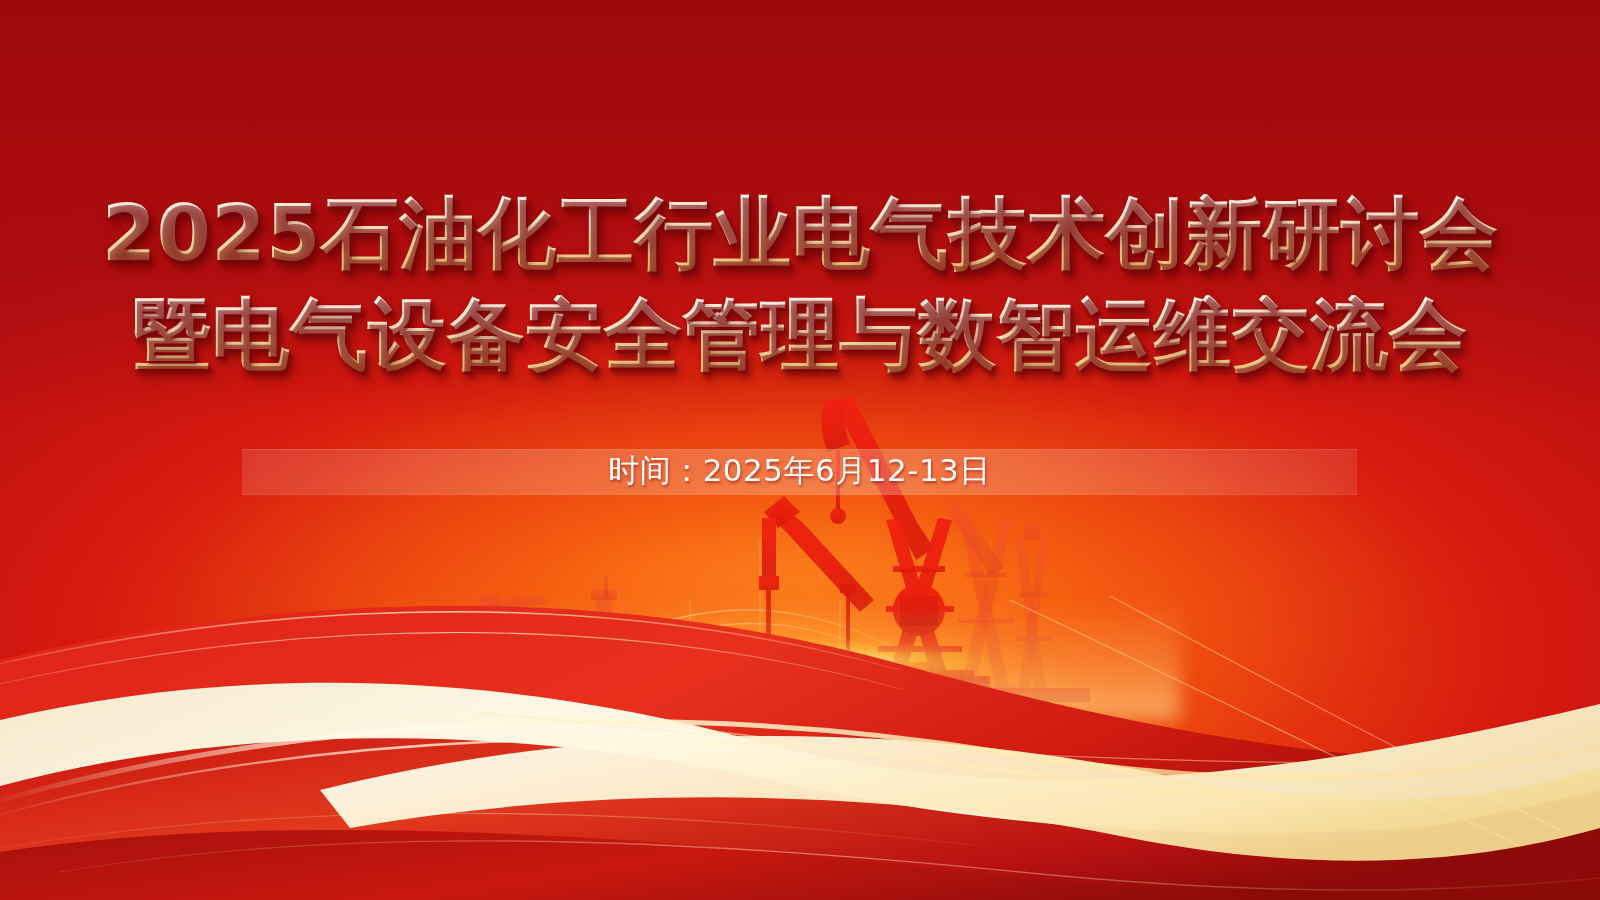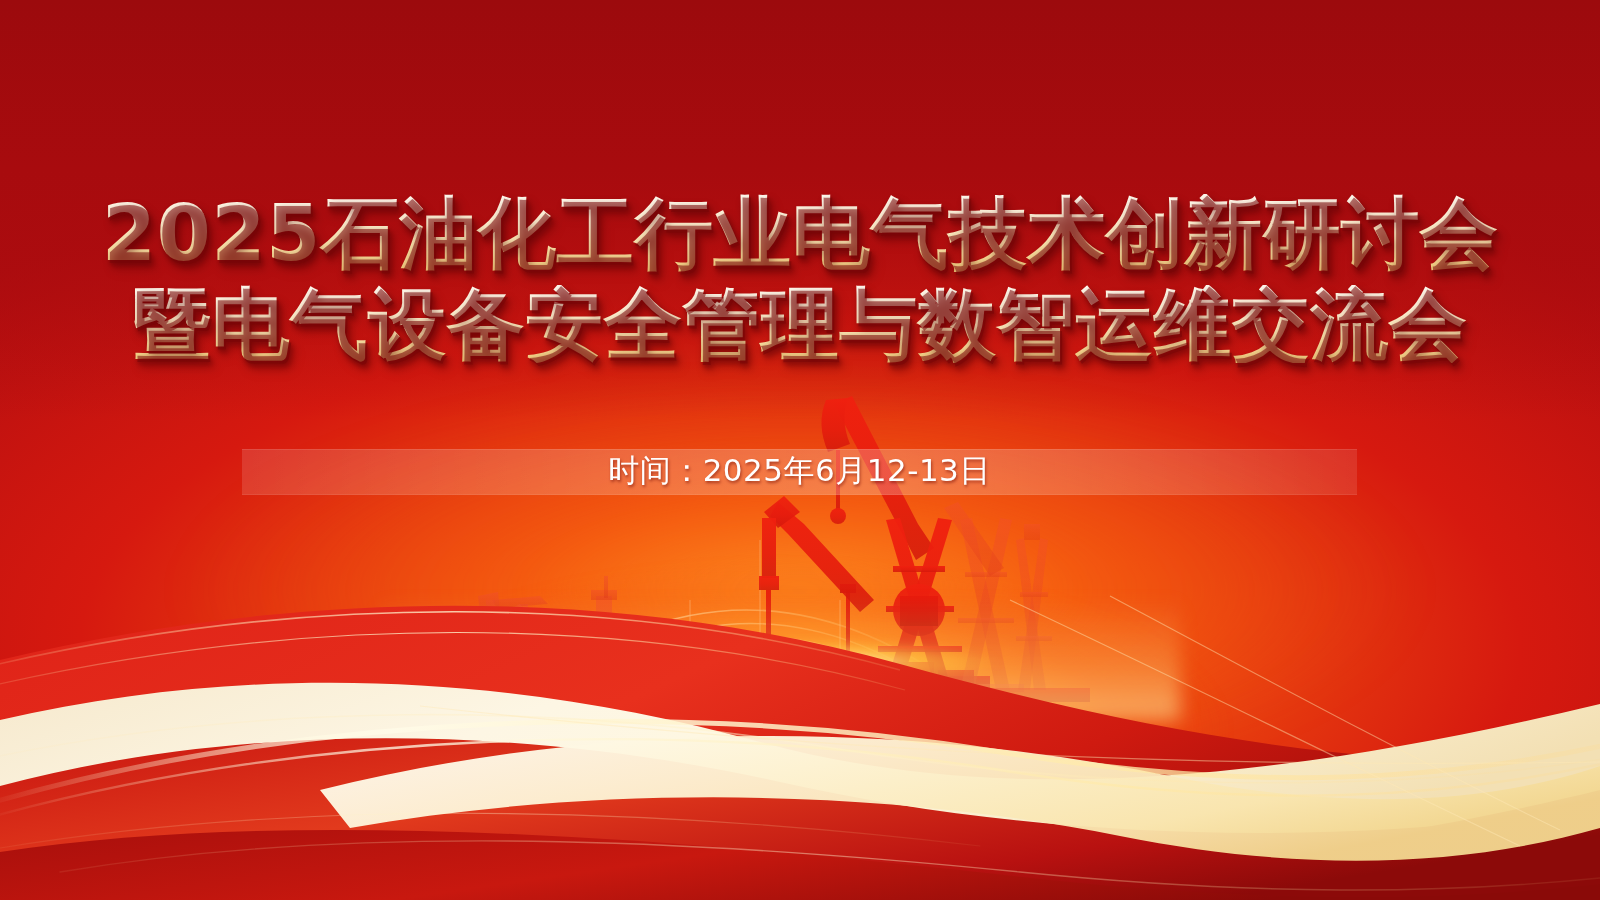--- a/index.html
+++ b/index.html
@@ -75,21 +75,21 @@
     font-weight:bold;
     font-size:78px;
     font-family:"DejaVu Sans","Liberation Sans",sans-serif;
     color:#fbeec7;
     text-shadow:
        2px 3px 0 rgba(120,6,8,.55),
        4px 6px 9px rgba(90,3,5,.45);
     white-space:nowrap;
   }
   .headline .l1{display:block;}
-  .headline .l2{display:block;margin-top:13px;}
+  .headline .l2{display:block;margin-top:23px;}
 
   
   .goldtext{
     background:linear-gradient(180deg,#fffaf0 0%, #fdf0cf 38%, #f8e2a8 66%, #efc978 100%);
     -webkit-background-clip:text;
     background-clip:text;
     color:transparent;
     -webkit-text-fill-color:transparent;
     display:inline-block;
     filter:drop-shadow(2px 4px 2px rgba(110,5,8,.55));

